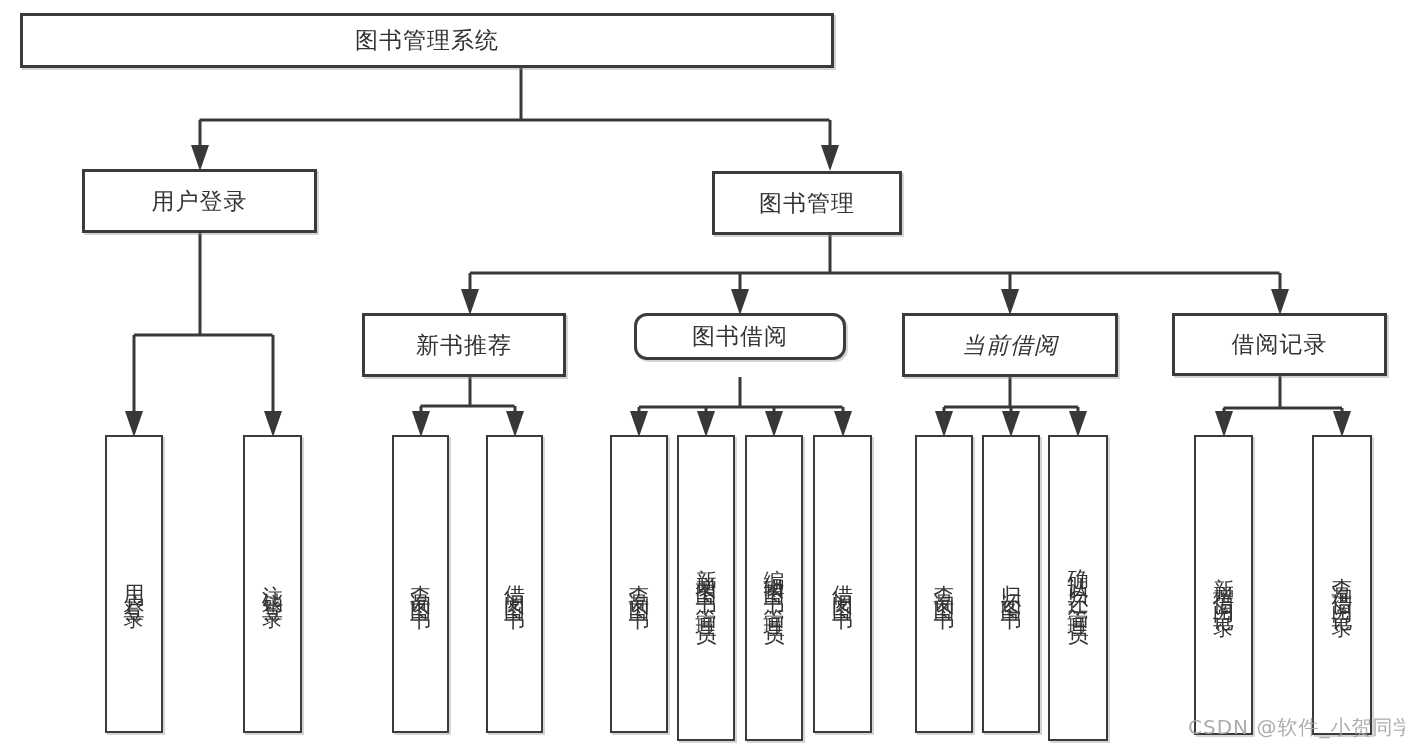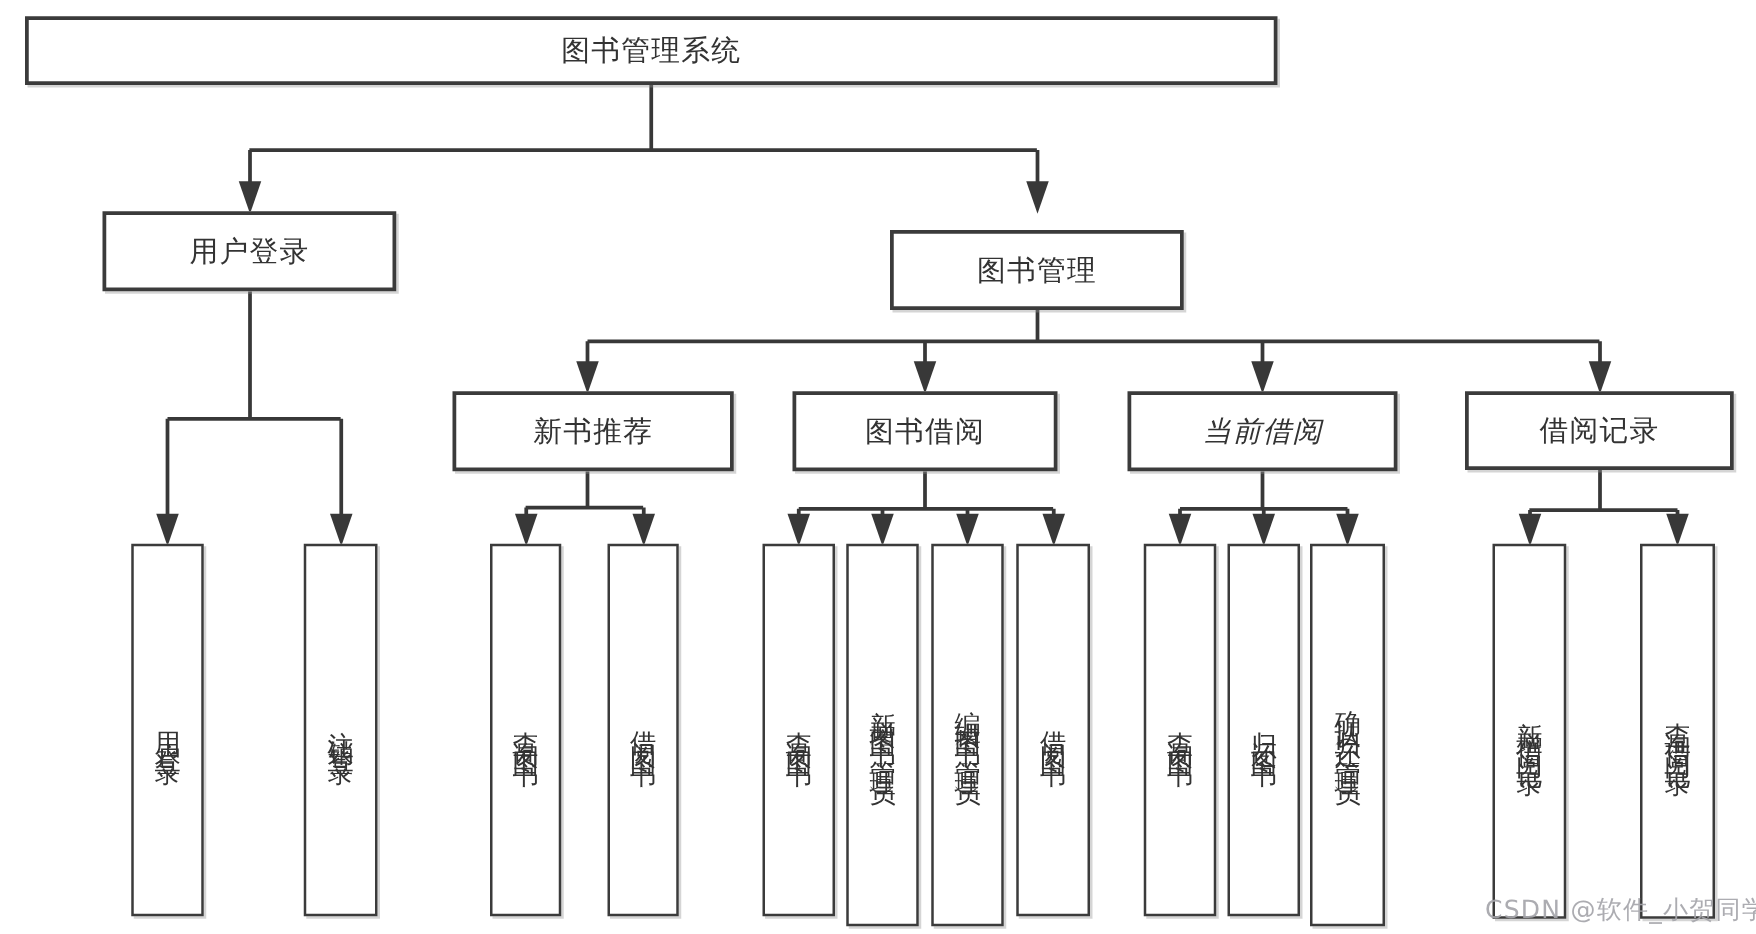--- a/index.html
+++ b/index.html
@@ -107,25 +107,25 @@
       <path d="M1078 407 V 417" fill="none" stroke="#383838" stroke-width="3"></path>
       <polygon points="1069,411 1087,411 1078,437" fill="#383838"></polygon>
       <path d="M1280 376 V 408" fill="none" stroke="#383838" stroke-width="3"></path>
       <path d="M1223.5 408 H 1342" fill="none" stroke="#383838" stroke-width="3"></path>
       <path d="M1224 408 V 417" fill="none" stroke="#383838" stroke-width="3"></path>
       <polygon points="1215,411 1233,411 1224,437" fill="#383838"></polygon>
       <path d="M1342 408 V 417" fill="none" stroke="#383838" stroke-width="3"></path>
       <polygon points="1333,411 1351,411 1342,437" fill="#383838"></polygon>
     </svg>
   <div id="nodes">
-      <div class="node" style="left: 20px; top: 13px; width: 1002px; height: 55px;">图书管理系统</div>
+      <div class="node" style="left: 20px; top: 13px; width: 814px; height: 55px;">图书管理系统</div>
       <div class="node" style="left: 82px; top: 169px; width: 235px; height: 64px;">用户登录</div>
-      <div class="node" style="left: 712px; top: 184px; width: 235px; height: 64px;">图书管理</div>
-      <div class="node" style="left: 362px; top: 313px; width: 225px; height: 64px;">新书推荐</div>
-      <div class="node" style="left: 634px; top: 313px; width: 212px; height: 64px;">图书借阅</div>
+      <div class="node" style="left: 712px; top: 171px; width: 190px; height: 64px;">图书管理</div>
+      <div class="node" style="left: 362px; top: 313px; width: 204px; height: 64px;">新书推荐</div>
+      <div class="node" style="left: 634px; top: 313px; width: 212px; height: 47px; border-radius: 13px;">图书借阅</div>
       <div class="node" style="left: 902px; top: 313px; width: 216px; height: 64px; font-style: italic;">当前借阅</div>
       <div class="node" style="left: 1172px; top: 313px; width: 215px; height: 63px;">借阅记录</div>
       <div class="node vertical" style="left: 105px; top: 435px; width: 58px; height: 298px;">用户登录</div>
       <div class="node vertical" style="left: 243px; top: 435px; width: 59px; height: 298px;">注销登录</div>
       <div class="node vertical" style="left: 392px; top: 435px; width: 57px; height: 298px;">查询图书</div>
       <div class="node vertical" style="left: 486px; top: 435px; width: 57px; height: 298px;">借阅图书</div>
       <div class="node vertical" style="left: 610px; top: 435px; width: 58px; height: 298px;">查询图书</div>
       <div class="node vertical" style="left: 677px; top: 435px; width: 58px; height: 306px;">新增图书（管理员）</div>
       <div class="node vertical" style="left: 745px; top: 435px; width: 58px; height: 306px;">编辑图书（管理员）</div>
       <div class="node vertical" style="left: 813px; top: 435px; width: 59px; height: 298px;">借阅图书</div>

